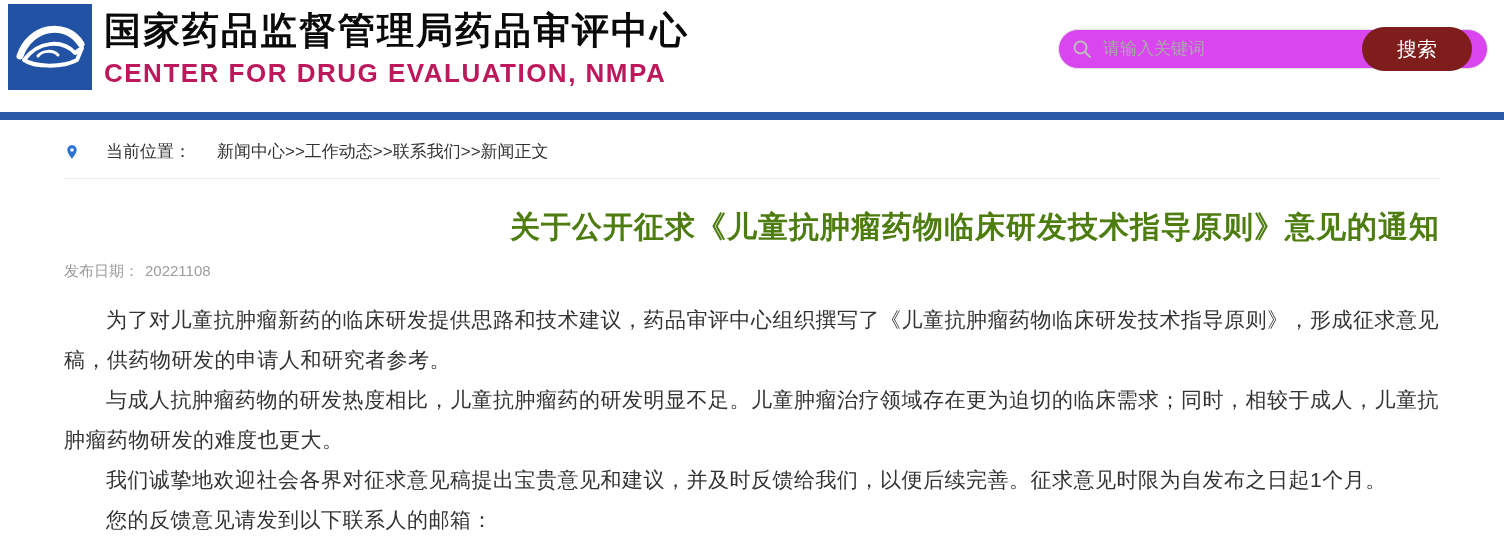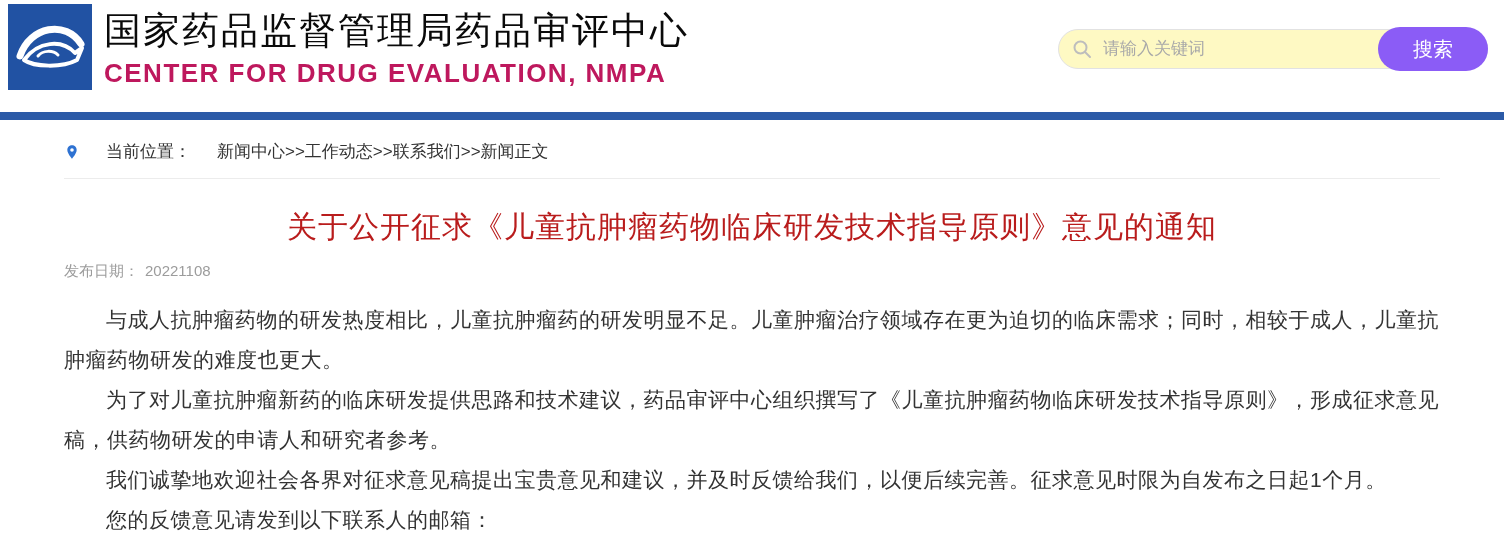--- a/index.html
+++ b/index.html
@@ -24,21 +24,21 @@
     width: 84px; height: 86px;
     display: block;
   }
   .title-block {
     position: absolute;
     left: 104px; top: 6px;
   }
   .title-cn {
     margin: 0;
     font-size: 37px;
-    font-weight: 400;
+    font-weight: 700;
     color: #0a0a0a;
     letter-spacing: 2px;
     line-height: 50px;
     white-space: nowrap;
   }
   .title-en {
     margin-top: 2px;
     font-size: 26px;
     font-weight: 700;
     color: #be185d;
@@ -77,36 +77,36 @@
   .search-input {
     position: absolute;
     left: 0; top: 2px;
     width: 100%; height: 40px;
     border: 1px solid #e2e2e2;
     border-radius: 20px;
     padding: 0 122px 0 44px;
     font-size: 17px;
     color: #333;
     outline: none;
-    background: #fef9c3;
+    background: #d946ef;
   }
   .search-input::placeholder { color: #a9a9a9; }
   .search-glass {
     position: absolute;
     left: 14px; top: 12px;
     width: 20px; height: 20px;
     pointer-events: none;
   }
   .search-button {
     position: absolute;
-    right: 0; top: 0;
+    right: 16px; top: 0;
     width: 110px; height: 44px;
     border: none;
     border-radius: 22px;
-    background: #8b5cf6;
+    background: #7f1d1d;
     color: #ffffff;
     font-size: 20px;
     font-family: inherit;
     cursor: pointer;
   }
 
   .blue-bar {
     height: 8px;
     background: #2b5aa7;
   }
@@ -123,24 +123,24 @@
     color: #333;
     padding-bottom: 15px;
     border-bottom: 1px solid #ececec;
   }
   .breadcrumb svg { display: block; }
   .crumb { cursor: pointer; }
   .crumb-sep { color: #333; }
 
   .article-title {
     margin: 28px 0 0 0;
-    text-align: center;
+    text-align: right;
     font-size: 30px;
-    font-weight: 400;
-    color: #b91c1c;
+    font-weight: 700;
+    color: #4d7c0f;
     letter-spacing: 1px;
   }
   .pub-date {
     margin-top: 14px;
     text-align: left;
     font-size: 15px;
     color: #9c9c9c;
   }
   .pub-date .date-value { margin-left: 6px; }
 
@@ -204,18 +204,18 @@
     </span>
   </div>
 
   <h2 class="article-title">关于公开征求《儿童抗肿瘤药物临床研发技术指导原则》意见的通知</h2>
 
   <div class="pub-date">
     <span>发布日期：</span><span class="date-value">20221108</span>
   </div>
 
   <div class="article-body">
+    <p>为了对儿童抗肿瘤新药的临床研发提供思路和技术建议，药品审评中心组织撰写了《儿童抗肿瘤药物临床研发技术指导原则》，形成征求意见稿，供药物研发的申请人和研究者参考。</p>
     <p>与成人抗肿瘤药物的研发热度相比，儿童抗肿瘤药的研发明显不足。儿童肿瘤治疗领域存在更为迫切的临床需求；同时，相较于成人，儿童抗肿瘤药物研发的难度也更大。</p>
-    <p>为了对儿童抗肿瘤新药的临床研发提供思路和技术建议，药品审评中心组织撰写了《儿童抗肿瘤药物临床研发技术指导原则》，形成征求意见稿，供药物研发的申请人和研究者参考。</p>
     <p>我们诚挚地欢迎社会各界对征求意见稿提出宝贵意见和建议，并及时反馈给我们，以便后续完善。征求意见时限为自发布之日起1个月。</p>
     <p>您的反馈意见请发到以下联系人的邮箱：</p>
   </div>
 </main>
 
 </body></html>

